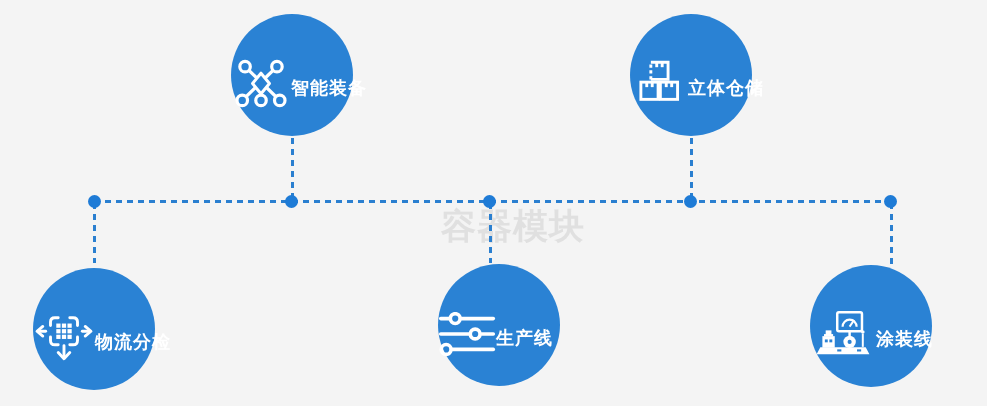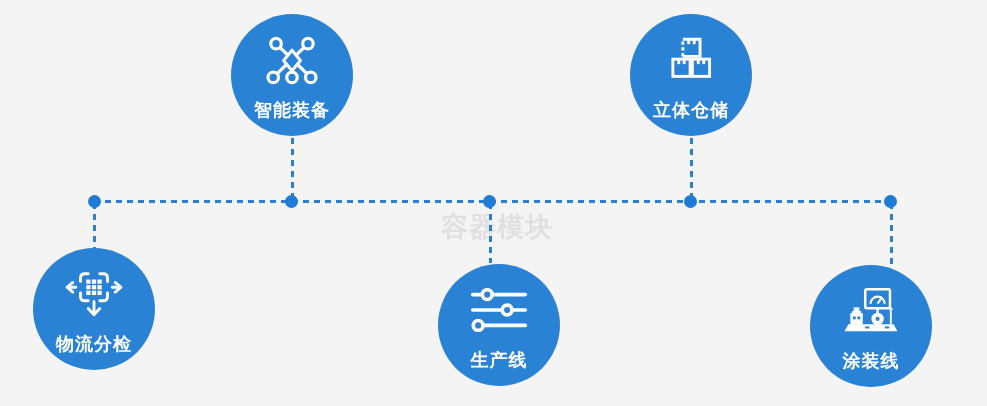--- a/index.html
+++ b/index.html
@@ -6,32 +6,32 @@
   .stage{position:relative;width:987px;height:406px;background:#f4f4f4;overflow:hidden;}
 
   
   .h-line{position:absolute;height:3px;z-index:1;
     background:repeating-linear-gradient(90deg,#2a7fd0 0,#2a7fd0 6px,transparent 6px,transparent 11px);}
   .v-line{position:absolute;width:3px;z-index:1;
     background:repeating-linear-gradient(180deg,#2a7fd0 0,#2a7fd0 6px,transparent 6px,transparent 11px);}
   .dot{position:absolute;width:13px;height:13px;border-radius:50%;background:#1e7bd6;z-index:2;}
 
   
-  .watermark{position:absolute;left:441px;top:209px;font-size:27px;font-weight:bold;
+  .watermark{position:absolute;left:441px;top:203px;font-size:35px;font-weight:bold;
     color:#e0e0e0;letter-spacing:1px;z-index:0;white-space:nowrap;}
 
   
   .node{position:absolute;width:122px;height:122px;border-radius:50%;background:#2a82d4;
-    display:flex;flex-direction:column;align-items:center;padding-top:17px;box-sizing:border-box;z-index:3;}
+    display:flex;flex-direction:row;align-items:center;padding-top:17px;box-sizing:border-box;z-index:3;}
   .node .icon{height:58px;display:flex;align-items:center;justify-content:center;}
   .node .label{margin-top:9px;color:#ffffff;font-size:18px;font-weight:bold;letter-spacing:1px;white-space:nowrap;}
 
   .pos-smart{left:231px;top:14px;}
   .pos-warehouse{left:630px;top:14px;}
-  .pos-sorting{left:33px;top:248px;}
+  .pos-sorting{left:33px;top:268px;}
   .pos-production{left:438px;top:264px;}
   .pos-coating{left:810px;top:265px;}
 </style>
 </head>
 <body>
 
 <div class="stage">
 
   <div class="watermark">容器模块</div>
 

